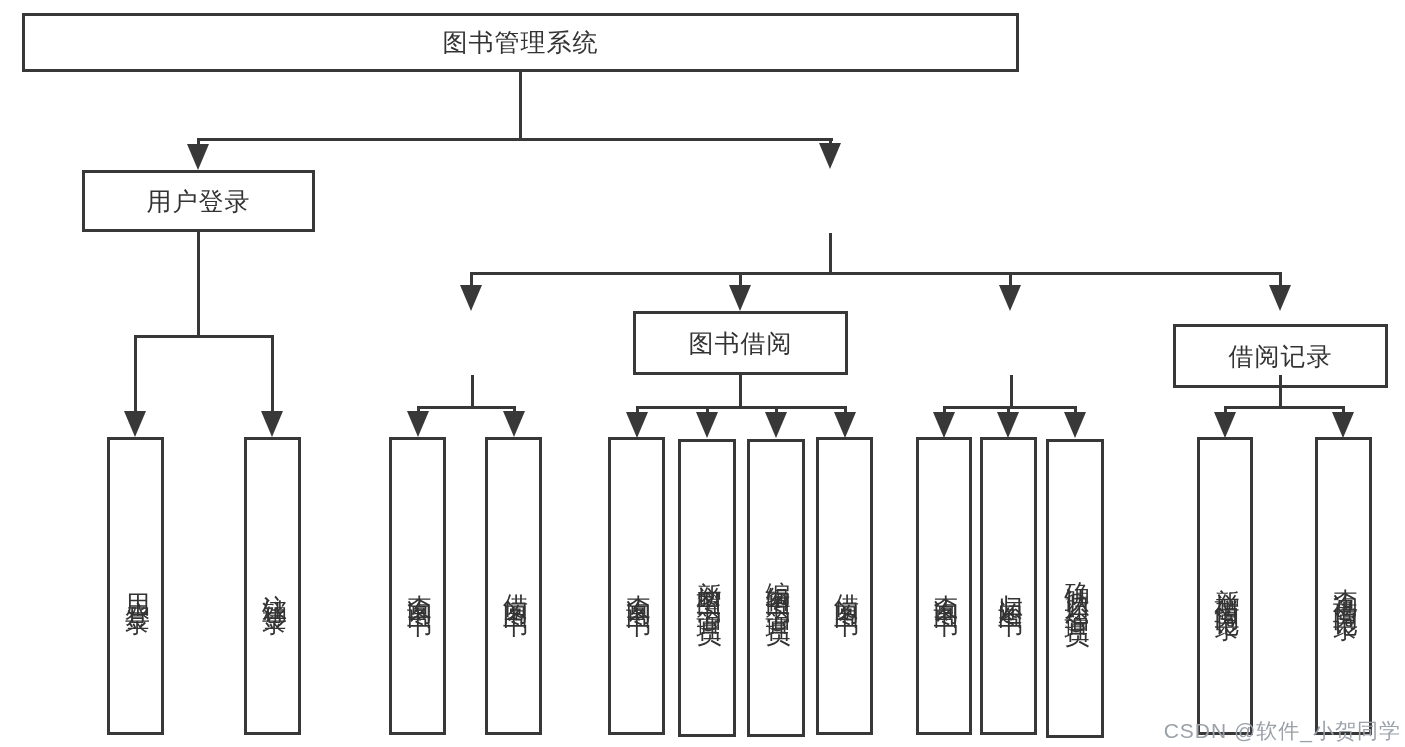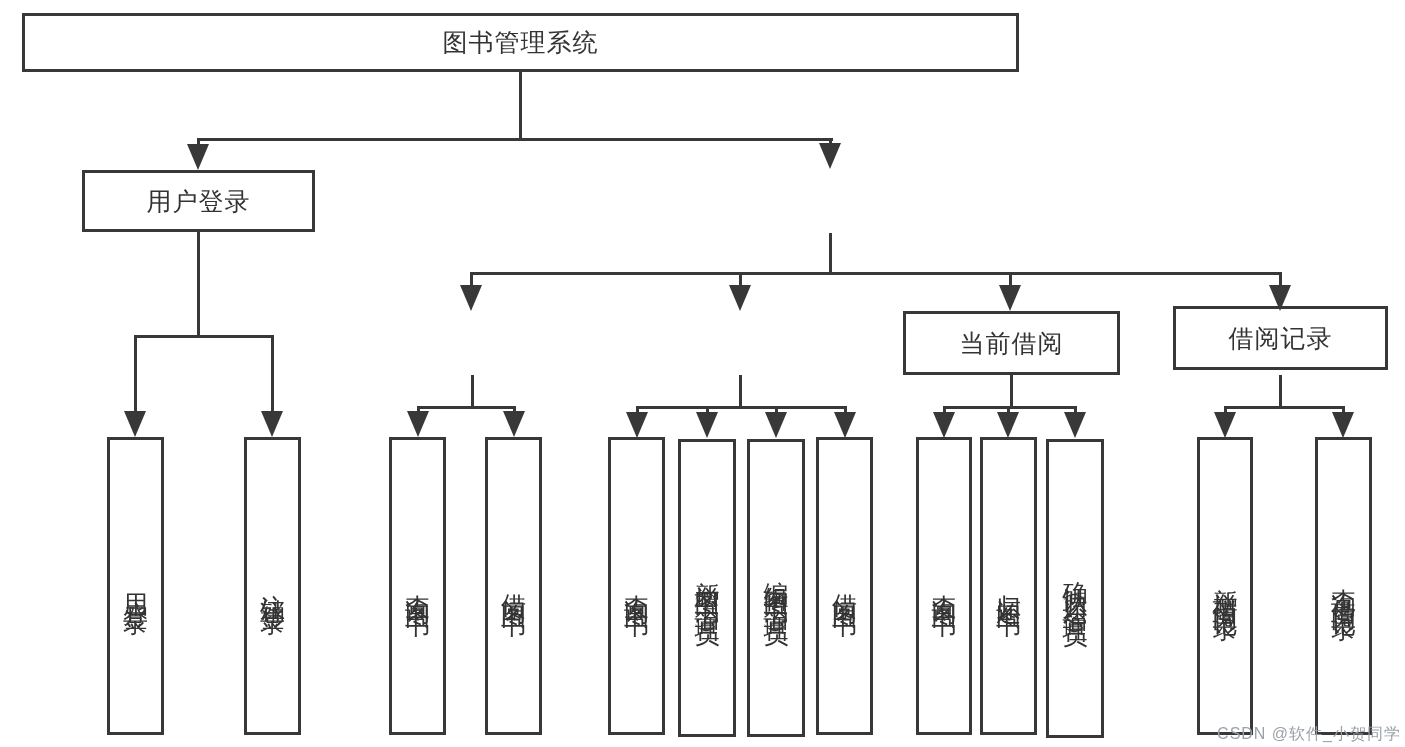--- a/index.html
+++ b/index.html
@@ -6,50 +6,50 @@
     --line:#383838;
     --text:#333333;
     --bg:#ffffff;
     --watermark:#9ba1a9;
   }
   html,body{margin:0;padding:0;background:var(--bg);}
   body{width:1405px;height:747px;position:relative;overflow:hidden;
        font-family:"Liberation Sans","DejaVu Sans",sans-serif;}
   .canvas{position:absolute;left:0;top:0;width:1405px;height:747px;background:var(--bg);}
   .node{position:absolute;box-sizing:border-box;border:3px solid var(--line);
-        background:var(--bg);display:flex;align-items:center;justify-content:center;}
+        background:var(--bg);display:flex;align-items:center;justify-content:center;font-family:Liberation Mono, monospace;}
   .node .lbl{color:var(--text);font-size:25px;letter-spacing:1px;white-space:nowrap;}
   .node.v .lbl{writing-mode:vertical-rl;text-orientation:mixed;letter-spacing:6px;
                line-height:1;white-space:normal;}
   .vline,.hline{position:absolute;background:var(--line);}
   .vline{width:3px;}
   .hline{height:3px;}
   .arrowhead{position:absolute;width:0;height:0;
              border-left:11px solid transparent;border-right:11px solid transparent;
              border-top:26px solid var(--line);}
   .watermark{position:absolute;right:4px;bottom:2px;z-index:10;
-             color:var(--watermark);font-size:16px;letter-spacing:1px;white-space:nowrap;}
+             color:var(--watermark);font-size:21px;letter-spacing:1px;white-space:nowrap;}
 </style>
 </head>
 <body>
 
 <div class="canvas">
 
   <div class="node h" style="left:22px;top:13px;width:997px;height:59px">
       <span class="lbl">图书管理系统</span>
     </div>
 
   <div class="node h" style="left:82px;top:170px;width:233px;height:62px">
       <span class="lbl">用户登录</span>
     </div>
 
-  <div class="node h" style="left:903px;top:311px;width:217px;height:64px">
-      <span class="lbl">当前借阅</span>
+  <div class="node h" style="left:633px;top:311px;width:215px;height:64px">
+      <span class="lbl">图书借阅</span>
     </div>
-  <div class="node h" style="left:1173px;top:306px;width:215px;height:64px">
+  <div class="node h" style="left:1173px;top:324px;width:215px;height:64px">
       <span class="lbl">借阅记录</span>
     </div>
 
   <div class="node v" style="left:107px;top:437px;width:57px;height:298px">
       <span class="lbl">用户登录</span>
     </div>
   <div class="node v" style="left:244px;top:437px;width:57px;height:298px">
       <span class="lbl">注销登录</span>
     </div>
 

